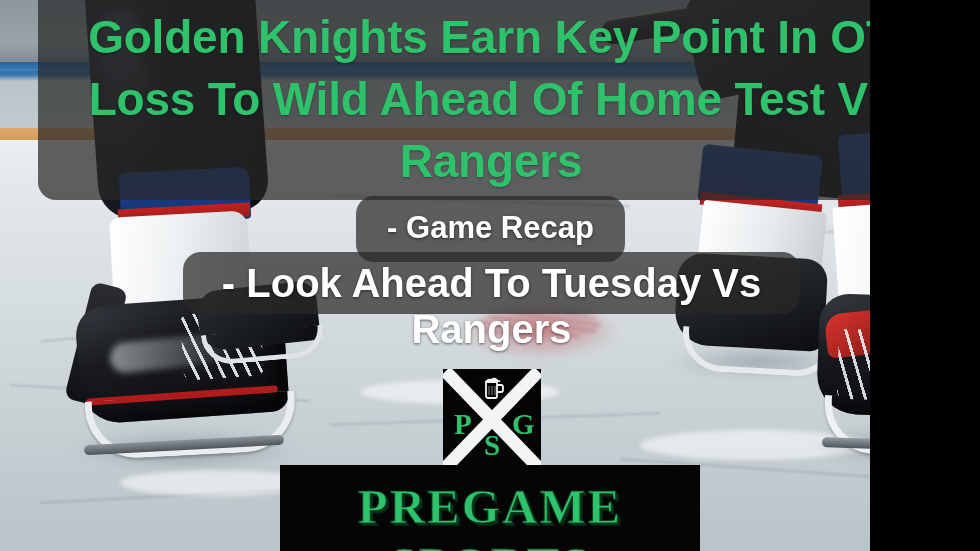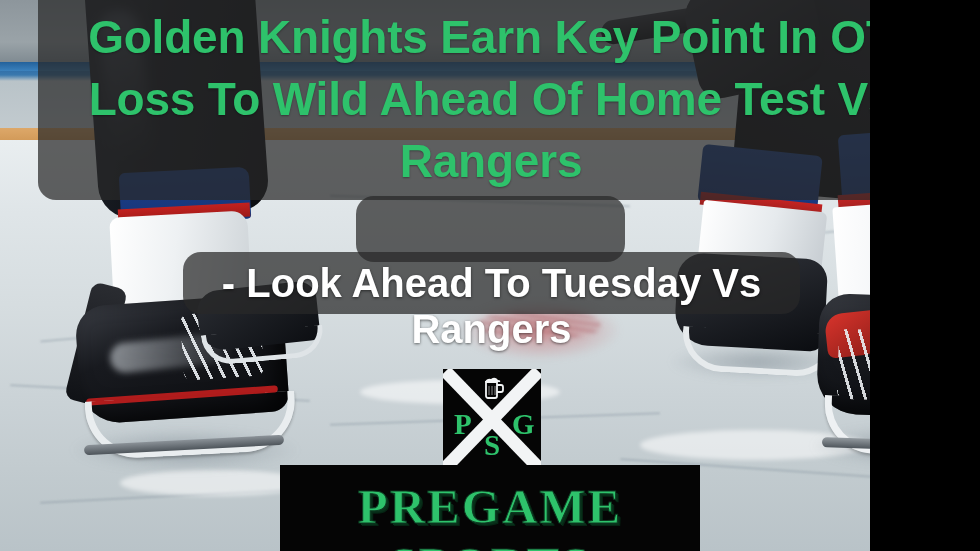--- a/index.html
+++ b/index.html
@@ -505,20 +505,21 @@
     <div class="rl2-holder"></div>
     <div class="rl2-blade"></div>
   </div>
 
   <div class="panel" id="panel-title"></div>
   <div class="panel" id="panel-recap"></div>
   <div class="panel" id="panel-ahead"></div>
 
   <div class="headline">Golden Knights Earn Key Point In OT Loss To Wild Ahead Of Home Test Vs Rangers</div>
 
+  <div class="subline" id="sub-recap">- Game Recap</div>
 
   <div class="subline" id="sub-ahead">- Look Ahead To Tuesday Vs Rangers</div>
 
   <div id="logo-mark">
     <div class="logo-x-bar a"></div>
     <div class="logo-x-bar b"></div>
 
     <svg id="logo-mug" viewBox="0 0 26 26">
       <path d="M5 7 h11 v14 a2 2 0 0 1 -2 2 H7 a2 2 0 0 1 -2 -2 Z" fill="none" stroke="#f2f4f5" stroke-width="1.8"></path>
       <path d="M16 10 h4 a2 2 0 0 1 2 2 v3 a2 2 0 0 1 -2 2 h-4" fill="none" stroke="#f2f4f5" stroke-width="1.8"></path>

